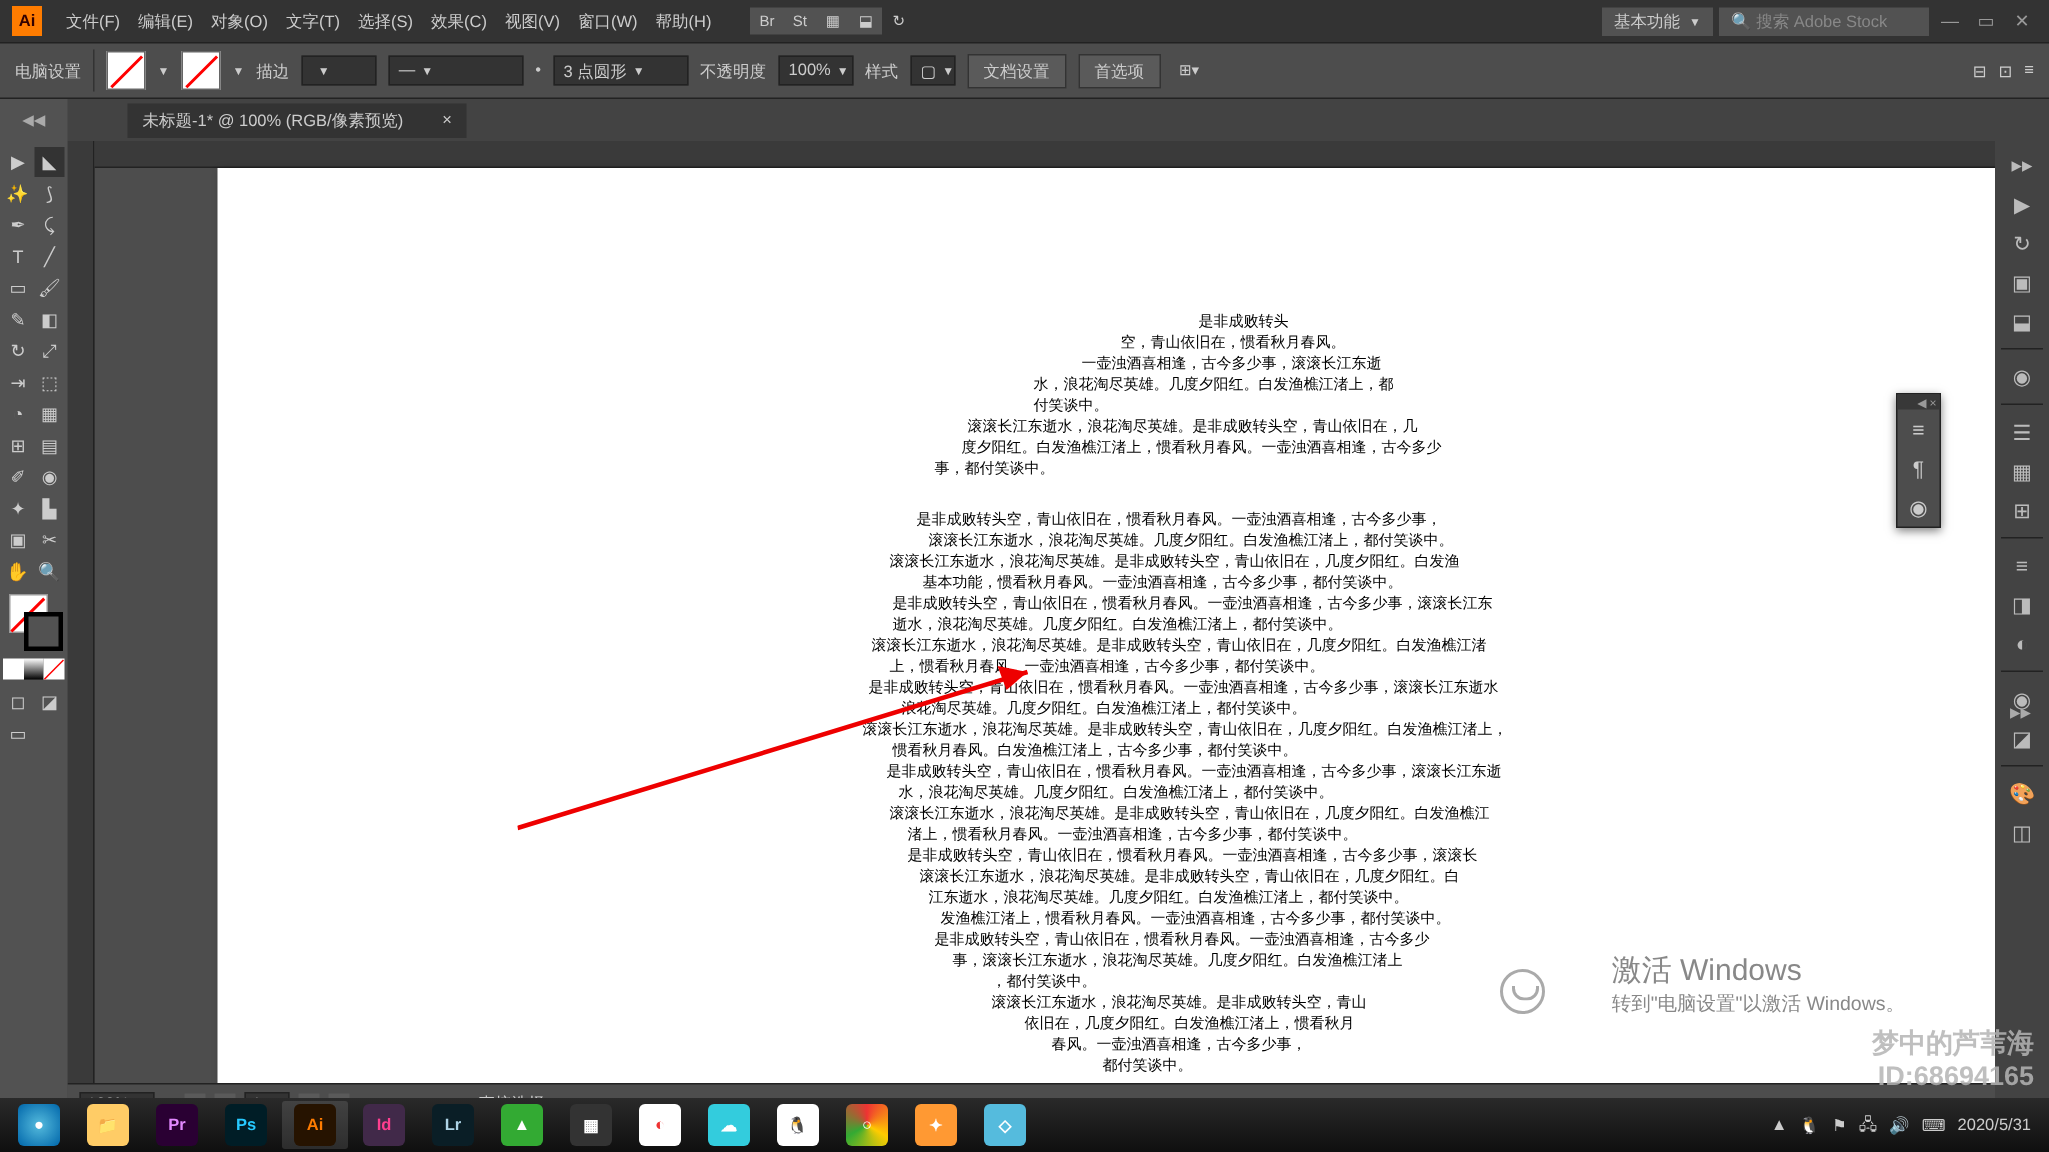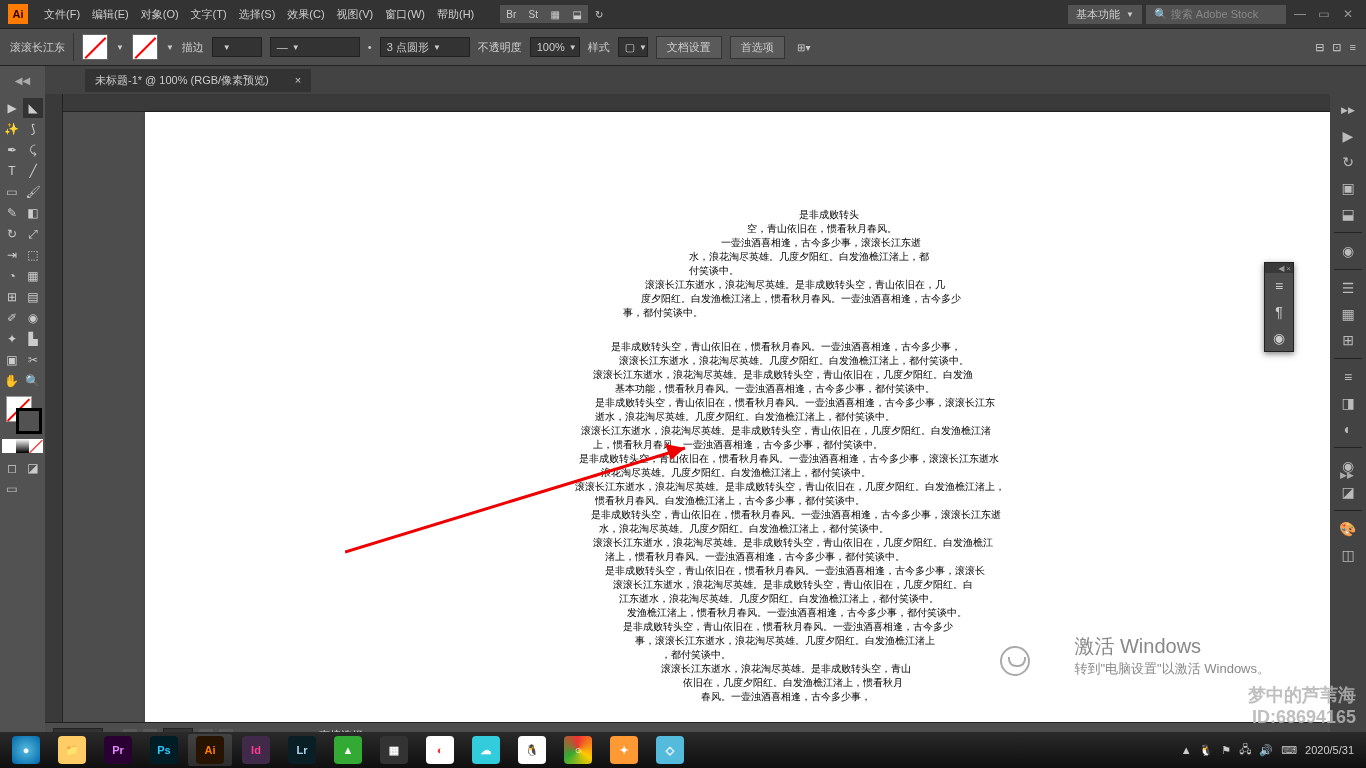--- a/index.html
+++ b/index.html
@@ -88,21 +88,21 @@
         <span class="chev">▼</span>
       </div>
     <div class="search-stock">🔍 <span style="color:#888">搜索 Adobe Stock</span></div>
     <div class="win-btn">—</div>
     <div class="win-btn">▭</div>
     <div class="win-btn">✕</div>
   </div>
 </div>
 
 <div class="controlbar">
-  <span>滚滚长江东</span>
+  <span>电脑设置</span>
   <div class="cb-sep"></div>
   <div class="cb-swatch"></div>
     <span class="chev">▼</span>
   <div class="cb-swatch"></div>
     <span class="chev">▼</span>
   <span>描边</span>
   <div class="cb-dropdown" style="width:50px">
       <span></span>
       <span class="chev">▼</span>
     </div>
@@ -247,20 +247,21 @@
           <div style="padding-left: 30px;">是非成败转头空，青山依旧在，惯看秋月春风。一壶浊酒喜相逢，古今多少事，滚滚长</div>
           <div style="padding-left: 38px;">滚滚长江东逝水，浪花淘尽英雄。是非成败转头空，青山依旧在，几度夕阳红。白</div>
           <div style="padding-left: 44px;">江东逝水，浪花淘尽英雄。几度夕阳红。白发渔樵江渚上，都付笑谈中。</div>
           <div style="padding-left: 52px;">发渔樵江渚上，惯看秋月春风。一壶浊酒喜相逢，古今多少事，都付笑谈中。</div>
           <div style="padding-left: 48px;">是非成败转头空，青山依旧在，惯看秋月春风。一壶浊酒喜相逢，古今多少</div>
           <div style="padding-left: 60px;">事，滚滚长江东逝水，浪花淘尽英雄。几度夕阳红。白发渔樵江渚上</div>
           <div style="padding-left: 86px;">，都付笑谈中。</div>
           <div style="padding-left: 86px;">滚滚长江东逝水，浪花淘尽英雄。是非成败转头空，青山</div>
           <div style="padding-left: 108px;">依旧在，几度夕阳红。白发渔樵江渚上，惯看秋月</div>
           <div style="padding-left: 126px;">春风。一壶浊酒喜相逢，古今多少事，</div>
+          <div style="padding-left: 160px;">都付笑谈中。</div>
         </div>
       <svg class="red-arrow" style="top:330px;left:200px" width="350" height="120">
           <line x1="0" y1="110" x2="340" y2="6" stroke="#e00" stroke-width="3"></line>
           <polygon points="340,6 320,2 326,18" fill="#e00"></polygon>
         </svg>
     </div>
     <div class="floating-panel">
       <div class="fp-head">
           <span>◀</span>
           <span>×</span>

